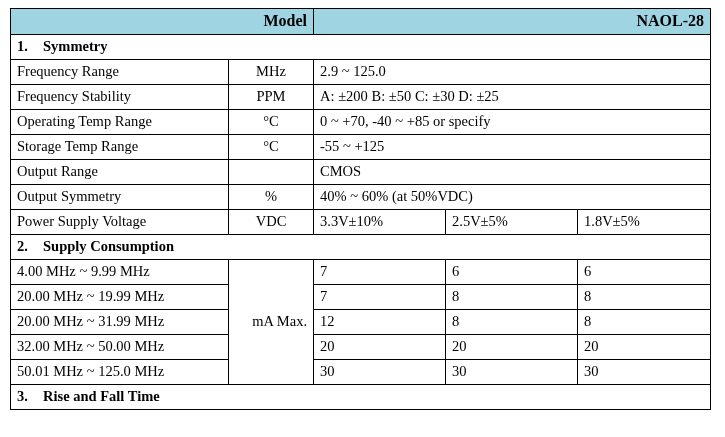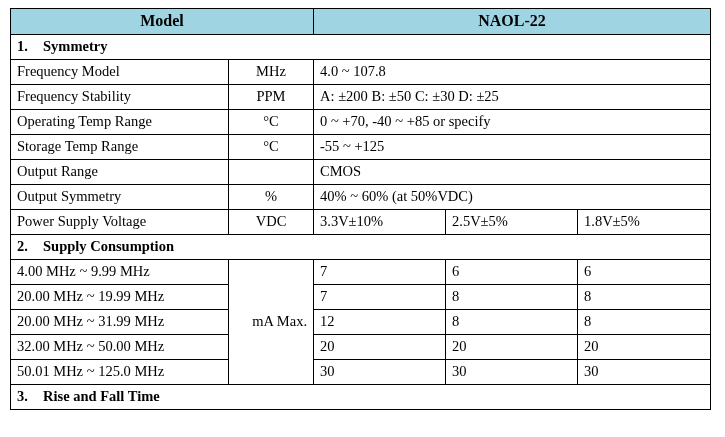--- a/index.html
+++ b/index.html
@@ -29,21 +29,21 @@
   }
   table.spec td {
     border: 1px solid #000000;
     padding: 3px 6px 4px 6px;
     vertical-align: middle;
     height: 21px;
     box-sizing: border-box;
   }
   .hdr {
     background: #9fd4e2;
-    text-align: center;
+    text-align: right;
     font-weight: bold;
     font-size: 16px;
     padding-top: 4px;
     padding-bottom: 5px;
   }
   .section {
     font-weight: bold;
   }
   .section .num {
     display: inline-block;
@@ -76,31 +76,31 @@
     <colgroup>
       <col style="width:218px">
       <col style="width:85px">
       <col style="width:132px">
       <col style="width:132px">
       <col style="width:133px">
     </colgroup>
     <tbody>
       <tr>
         <td class="hdr" colspan="2">Model</td>
-        <td class="hdr" colspan="3">NAOL-22</td>
+        <td class="hdr" colspan="3">NAOL-28</td>
       </tr>
 
       <tr>
         <td class="section" colspan="5"><span class="num">1.</span><span>Symmetry</span></td>
       </tr>
 
       <tr>
-        <td class="param">Frequency Model</td>
+        <td class="param">Frequency Range</td>
         <td class="unit">MHz</td>
-        <td class="val" colspan="3">4.0 ~ 107.8</td>
+        <td class="val" colspan="3">2.9 ~ 125.0</td>
       </tr>
 
       <tr>
         <td class="param">Frequency Stability</td>
         <td class="unit">PPM</td>
         <td class="val" colspan="3">A: ±200     B: ±50      C: ±30      D: ±25</td>
       </tr>
 
       <tr>
         <td class="param">Operating Temp Range</td>

